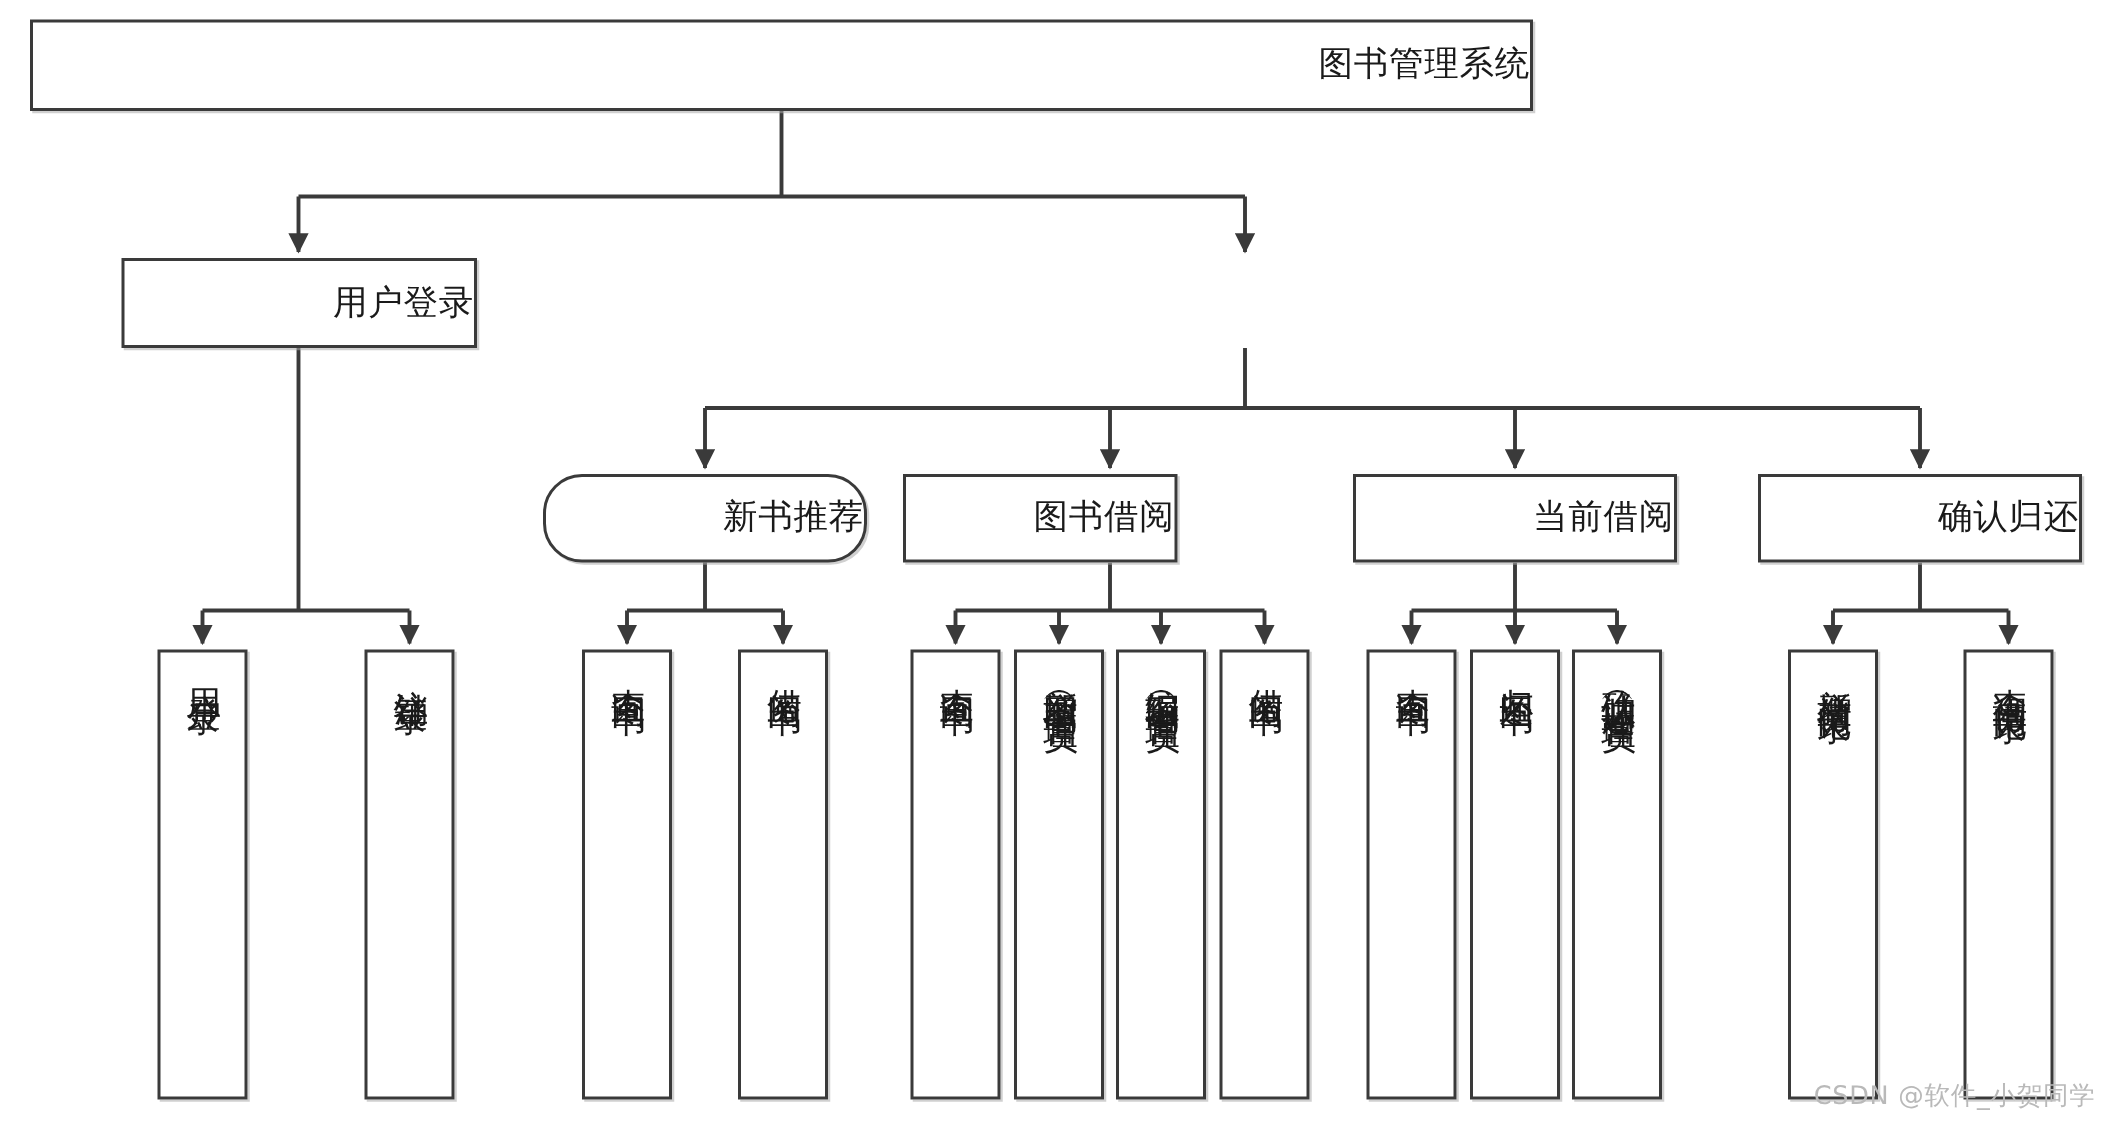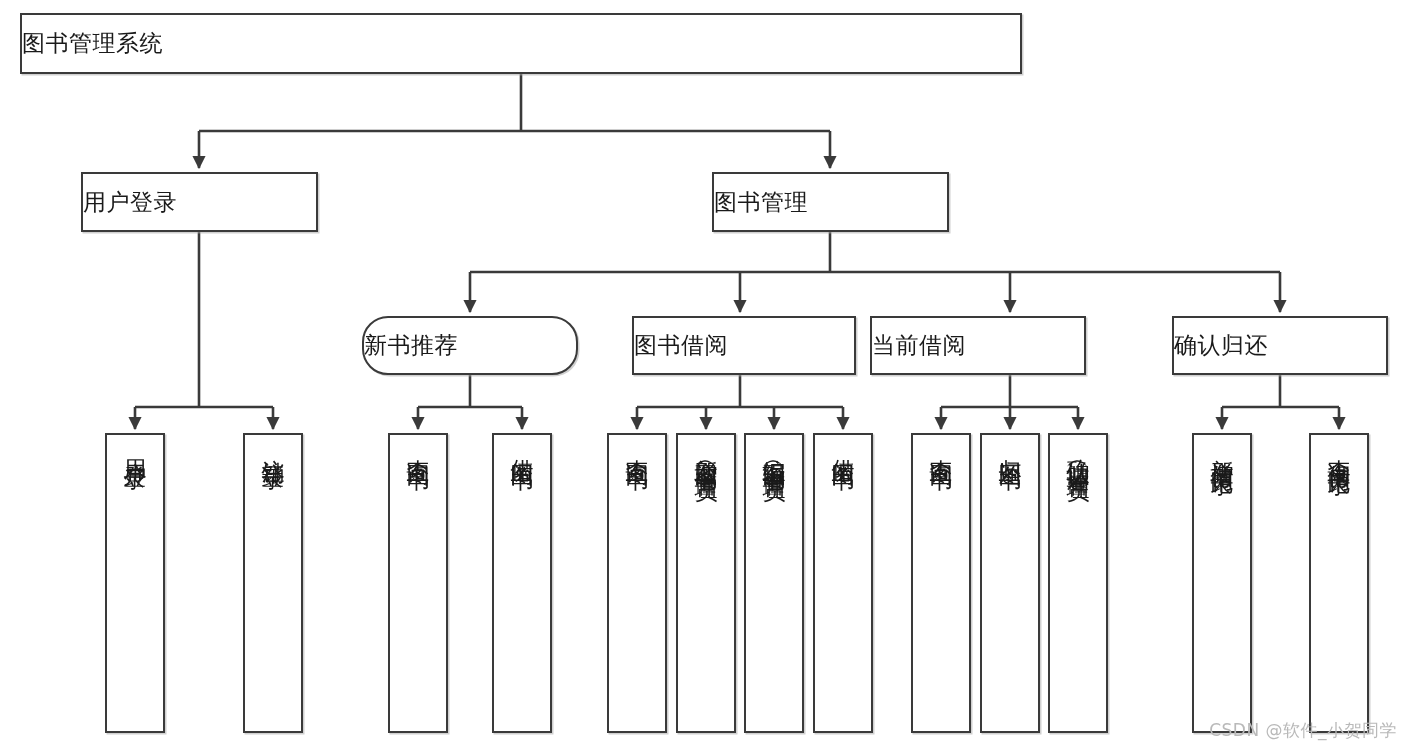--- a/index.html
+++ b/index.html
@@ -26,21 +26,21 @@
     height: 747px;
     pointer-events: none;
   }
   .node {
     position: absolute;
     box-sizing: border-box;
     background: #ffffff;
     border: 2.5px solid #3a3a3a;
     display: flex;
     align-items: center;
-    justify-content: flex-start;
+    justify-content: flex-end;
     box-shadow: 1.5px 1.5px 0 rgba(170,170,170,0.55);
   }
   .node .label {
     color: #1a1a1a;
     letter-spacing: 0.5px;
     line-height: 1.05;
     text-align: center;
     white-space: nowrap;
   }
   
@@ -131,31 +131,28 @@
     </g>
   </svg>
 
   <div class="node h root" style="left:20px; top:13px; width:1002px; height:61px;">
     <span class="label">图书管理系统</span>
   </div>
 
   <div class="node h" style="left:81px; top:172px; width:237px; height:60px;">
     <span class="label">用户登录</span>
   </div>
-  <div class="node h" style="left:712px; top:172px; width:237px; height:60px;">
-    <span class="label">图书管理</span>
-  </div>
 
   <div class="node h" style="left:362px; top:316px; width:216px; height:59px;border-radius:26px;">
     <span class="label">新书推荐</span>
   </div>
-  <div class="node h" style="left:632px; top:316px; width:224px; height:59px;">
+  <div class="node h" style="left:602px; top:316px; width:183px; height:59px;">
     <span class="label">图书借阅</span>
   </div>
-  <div class="node h" style="left:870px; top:316px; width:216px; height:59px;">
+  <div class="node h" style="left:902px; top:316px; width:216px; height:59px;">
     <span class="label">当前借阅</span>
   </div>
   <div class="node h" style="left:1172px; top:316px; width:216px; height:59px;">
     <span class="label">确认归还</span>
   </div>
 
   <div class="node v" style="left:105px; top:433px; width:60px; height:300px;">
     <span class="label">用户登录</span>
   </div>
   <div class="node v" style="left:243px; top:433px; width:60px; height:300px;">

